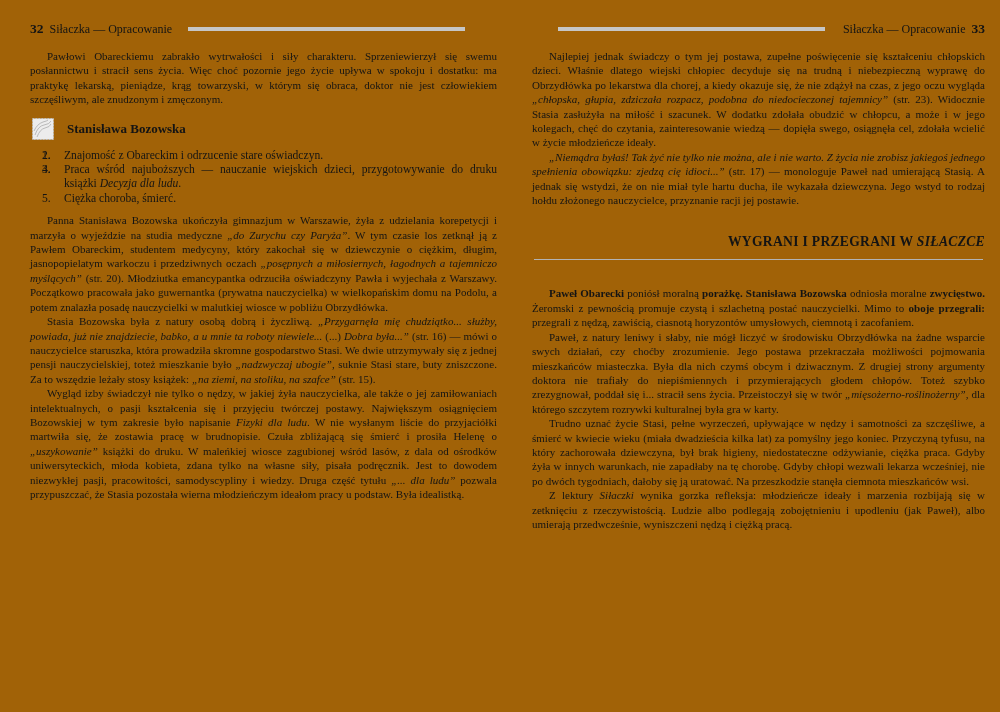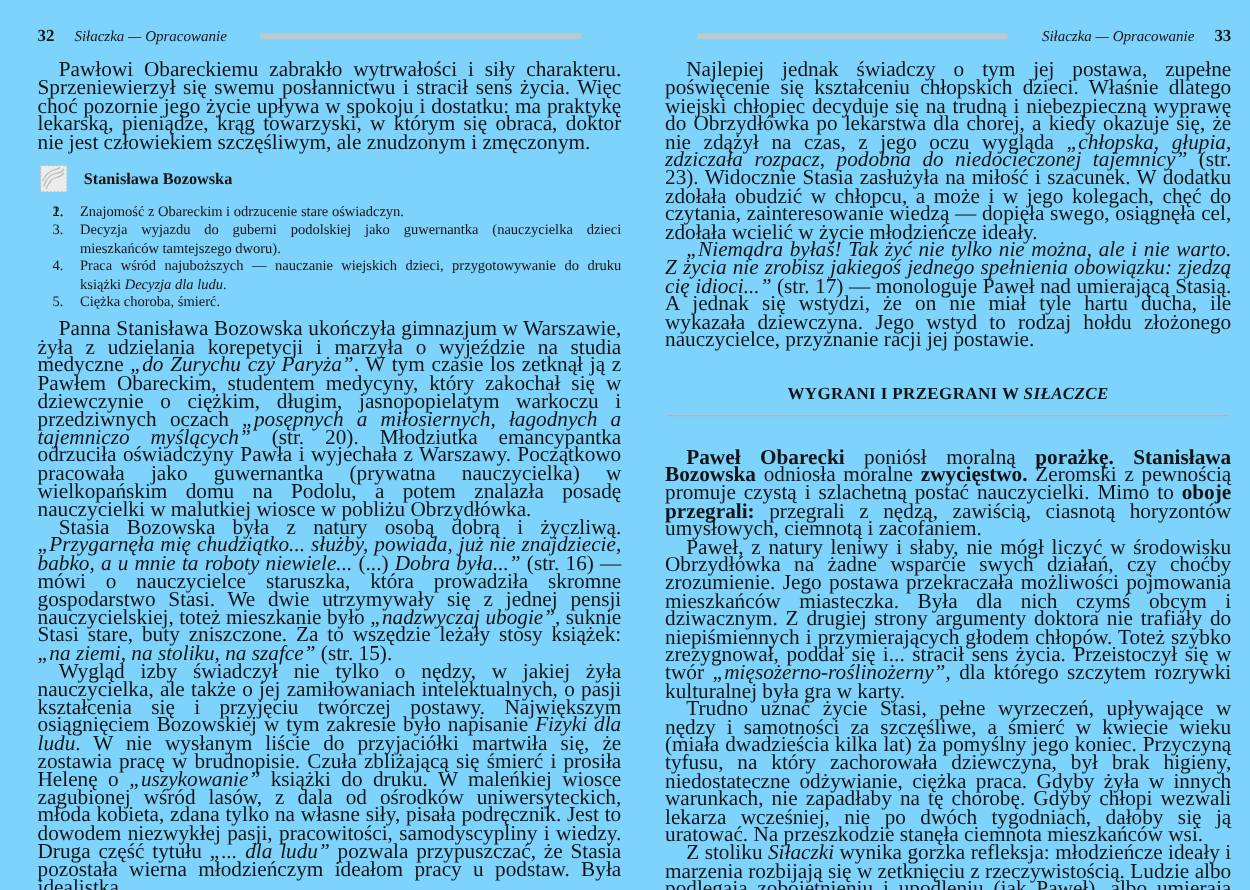--- a/index.html
+++ b/index.html
@@ -1,46 +1,46 @@
 <!DOCTYPE html>
 <html lang="pl"><head>
 <meta charset="utf-8">
 <style>
   html,body{margin:0;padding:0;background:#e9e9e9;}
-  #canvas{position:relative;width:1000px;height:712px;background:#7dd3fc;overflow:hidden;
+  #canvas{position:relative;width:1000px;height:712px;background:#a16207;overflow:hidden;
           font-family:"Liberation Serif","DejaVu Serif",serif;color:#141414;}
   .page{position:absolute;top:22px;}
   #page-left{left:30px;width:467px;}
   #page-right{left:532px;width:453px;}
 
   
   .runhead{display:flex;align-items:center;font-size:12px;line-height:14px;margin-bottom:13px;}
   .pgnum{font-weight:bold;font-size:13.5px;}
-  .runtitle{font-style:italic;margin:0 16px;white-space:nowrap;}
+  .runtitle{margin:0 6px;white-space:nowrap;}
   .bar{height:4px;background:#c6c6c6;flex:1;}
   #page-left .bar{margin-left:10px;margin-right:32px;}
   #page-right .bar{margin-left:26px;margin-right:12px;}
 
   
-  .body{margin:0;text-align:justify;text-indent:17px;font-size:17px;line-height:14.4px;}
+  .body{margin:0;text-align:justify;text-indent:17px;font-size:11px;line-height:14.4px;}
   .i{font-style:italic;}
   .b{font-weight:bold;}
 
   
   .section-head{display:flex;align-items:center;gap:13px;margin:11px 0 9px 2px;}
   .orn{width:22px;height:22px;flex:0 0 auto;}
   .section-title{font-weight:bold;font-size:13px;}
 
   
   .plan{margin:7px 0 7px 0;}
   .plan-item{position:relative;padding-left:34px;text-align:justify;font-size:11.6px;line-height:14.4px;}
   .plan-item .num{position:absolute;left:12px;}
 
   
-  .chapter{margin:27px 0 0;text-align:center;font-weight:bold;font-size:13.6px;letter-spacing:.3px;}
+  .chapter{margin:27px 0 0;text-align:right;font-weight:bold;font-size:13.6px;letter-spacing:.3px;}
   .head-rule{height:1px;background:#b3b3b3;margin:9px 2px 26px;}
 </style>
 </head>
 <body>
 
 <div id="canvas">
 
   <div class="page" id="page-left">
     <div class="runhead">
       <span class="pgnum">32</span>
@@ -66,21 +66,20 @@
     <div class="plan">
       <div class="plan-item">
         <span class="num">1.</span>
       </div>
       <div class="plan-item">
         <span class="num">2.</span>
         <span><span>Znajomość z Obareckim i odrzucenie stare oświadczyn.</span></span>
       </div>
       <div class="plan-item">
         <span class="num">3.</span>
-        <span><span>Decyzja wyjazdu do guberni podolskiej jako guwernantka (nauczycielka dzieci mieszkańców tamtejszego dworu).</span></span>
       </div>
       <div class="plan-item">
         <span class="num">4.</span>
         <span><span>Praca wśród najuboższych — nauczanie wiejskich dzieci, przygotowywanie do druku książki </span><span class="i">Decyzja dla ludu</span><span>.</span></span>
       </div>
       <div class="plan-item">
         <span class="num">5.</span>
         <span><span>Ciężka choroba, śmierć.</span></span>
       </div>
     </div>
@@ -99,16 +98,16 @@
 
     <p class="body"><span>Najlepiej jednak świadczy o tym jej postawa, zupełne poświęcenie się kształceniu chłopskich dzieci. Właśnie dlatego wiejski chłopiec decyduje się na trudną i niebezpieczną wyprawę do Obrzydłówka po lekarstwa dla chorej, a kiedy okazuje się, że nie zdążył na czas, z jego oczu wygląda </span><span class="i">„chłopska, głupia, zdziczała rozpacz, podobna do niedocieczonej tajemnicy”</span><span> (str. 23). Widocznie Stasia zasłużyła na miłość i szacunek. W dodatku zdołała obudzić w chłopcu, a może i w jego kolegach, chęć do czytania, zainteresowanie wiedzą — dopięła swego, osiągnęła cel, zdołała wcielić w życie młodzieńcze ideały.</span></p>
     <p class="body"><span class="i">„Niemądra byłaś! Tak żyć nie tylko nie można, ale i nie warto. Z życia nie zrobisz jakiegoś jednego spełnienia obowiązku: zjedzą cię idioci...”</span><span> (str. 17) — monologuje Paweł nad umierającą Stasią. A jednak się wstydzi, że on nie miał tyle hartu ducha, ile wykazała dziewczyna. Jego wstyd to rodzaj hołdu złożonego nauczycielce, przyznanie racji jej postawie.</span></p>
 
     <h2 class="chapter"><span>WYGRANI I PRZEGRANI W </span><span class="i">SIŁACZCE</span></h2>
     <div class="head-rule"></div>
 
     <p class="body"><span class="b">Paweł Obarecki</span><span> poniósł moralną </span><span class="b">porażkę. </span><span class="b">Stanisława Bozowska</span><span> odniosła moralne </span><span class="b">zwycięstwo. </span><span>Żeromski z pewnością promuje czystą i szlachetną postać nauczycielki. Mimo to </span><span class="b">oboje przegrali:</span><span> przegrali z nędzą, zawiścią, ciasnotą horyzontów umysłowych, ciemnotą i zacofaniem.</span></p>
     <p class="body"><span>Paweł, z natury leniwy i słaby, nie mógł liczyć w środowisku Obrzydłówka na żadne wsparcie swych działań, czy choćby zrozumienie. Jego postawa przekraczała możliwości pojmowania mieszkańców miasteczka. Była dla nich czymś obcym i dziwacznym. Z drugiej strony argumenty doktora nie trafiały do niepiśmiennych i przymierających głodem chłopów. Toteż szybko zrezygnował, poddał się i... stracił sens życia. Przeistoczył się w twór </span><span class="i">„mięsożerno-roślinożerny”</span><span>, dla którego szczytem rozrywki kulturalnej była gra w karty.</span></p>
     <p class="body"><span>Trudno uznać życie Stasi, pełne wyrzeczeń, upływające w nędzy i samotności za szczęśliwe, a śmierć w kwiecie wieku (miała dwadzieścia kilka lat) za pomyślny jego koniec. Przyczyną tyfusu, na który zachorowała dziewczyna, był brak higieny, niedostateczne odżywianie, ciężka praca. Gdyby żyła w innych warunkach, nie zapadłaby na tę chorobę. Gdyby chłopi wezwali lekarza wcześniej, nie po dwóch tygodniach, dałoby się ją uratować. Na przeszkodzie stanęła ciemnota mieszkańców wsi.</span></p>
-    <p class="body"><span>Z stoliku </span><span class="i">Siłaczki</span><span> wynika gorzka refleksja: młodzieńcze ideały i marzenia rozbijają się w zetknięciu z rzeczywistością. Ludzie albo podlegają zobojętnieniu i upodleniu (jak Paweł), albo umierają przedwcześnie, wyniszczeni nędzą i ciężką pracą.</span></p>
+    <p class="body"><span>Z lektury </span><span class="i">Siłaczki</span><span> wynika gorzka refleksja: młodzieńcze ideały i marzenia rozbijają się w zetknięciu z rzeczywistością. Ludzie albo podlegają zobojętnieniu i upodleniu (jak Paweł), albo umierają przedwcześnie, wyniszczeni nędzą i ciężką pracą.</span></p>
   </div>
 
 </div>
 
 </body></html>

